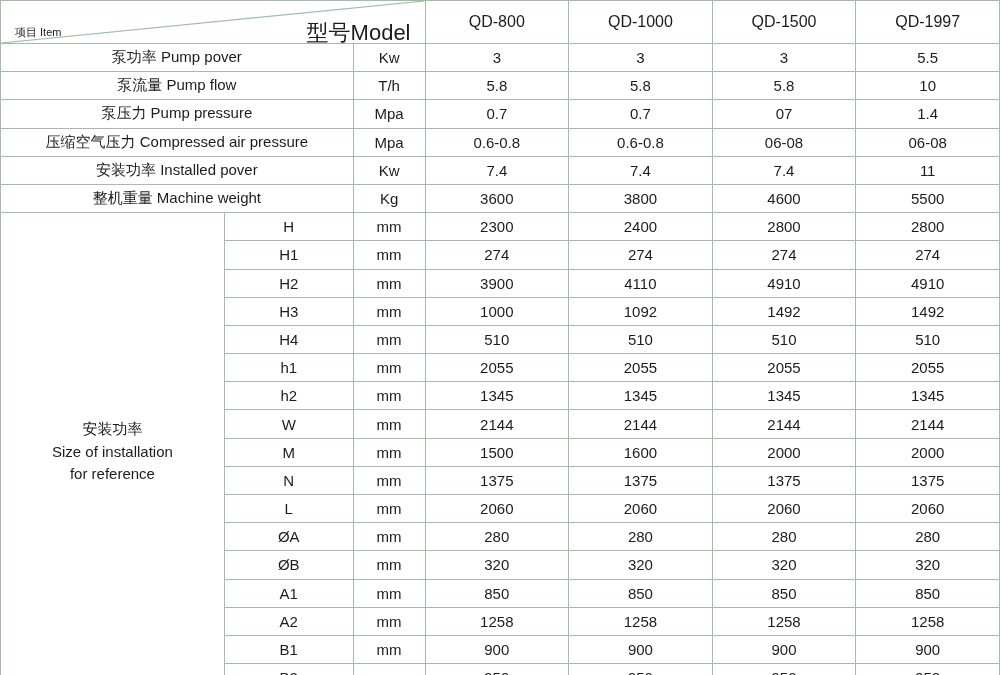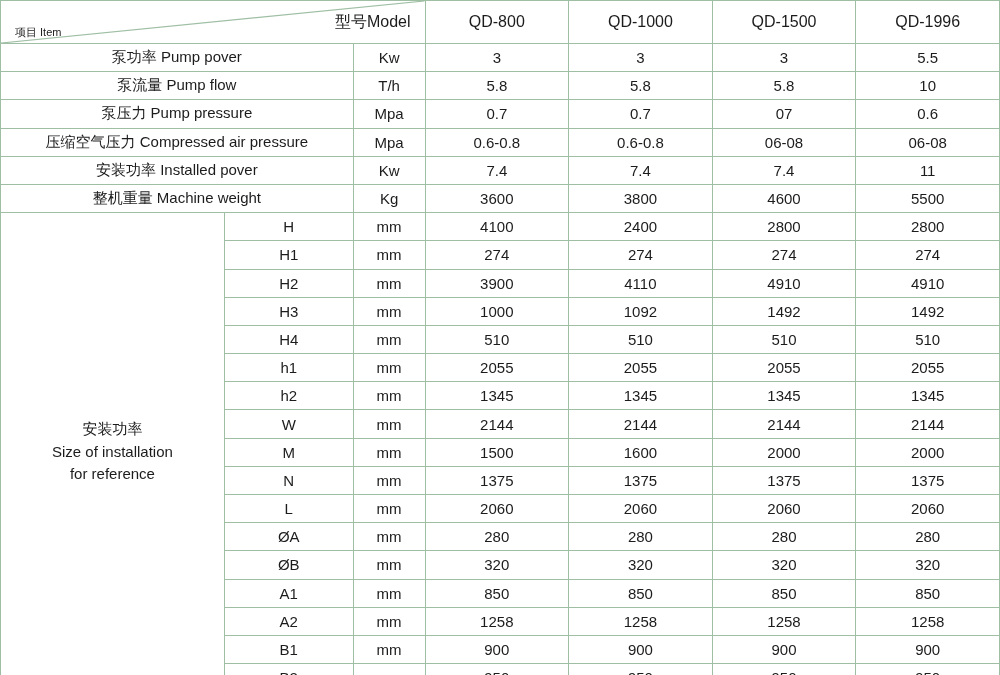--- a/index.html
+++ b/index.html
@@ -65,22 +65,22 @@
   }
   .hdr-split .item-txt {
     position: absolute;
     left: 14px;
     bottom: 3px;
     font-size: 11px;
   }
   .hdr-split .model-txt {
     position: absolute;
     right: 14px;
-    top: 11px;
-    font-size: 16px;
+    top: 17px;
+    font-size: 22px;
   }
   td.model-head {
     background: #e2efe0;
     font-size: 16px;
   }
   
   td.size-label {
     background: #e2efe0;
     font-size: 15px;
     line-height: 1.5;
@@ -109,21 +109,21 @@
         <td class="hdr-split" colspan="3">
           <svg class="diag" viewBox="0 0 402 42" preserveAspectRatio="none">
             <line x1="0" y1="42" x2="402" y2="0" stroke="#9fbfa4" stroke-width="1.2"></line>
           </svg>
           <span class="item-txt">项目 Item</span>
           <span class="model-txt">型号Model</span>
         </td>
         <td class="model-head">QD-800</td>
         <td class="model-head">QD-1000</td>
         <td class="model-head">QD-1500</td>
-        <td class="model-head">QD-1996</td>
+        <td class="model-head">QD-1997</td>
       </tr>
       <tr>
         <td class="label-right" colspan="2">泵功率 Pump pover</td>
         <td class="unit">Kw</td>
         <td class="value">3</td>
         <td class="value">3</td>
         <td class="value">3</td>
         <td class="value">5.5</td>
       </tr>
       <tr>
@@ -133,21 +133,21 @@
         <td class="value">5.8</td>
         <td class="value">5.8</td>
         <td class="value">10</td>
       </tr>
       <tr>
         <td class="label-right" colspan="2">泵压力 Pump pressure</td>
         <td class="unit">Mpa</td>
         <td class="value">0.7</td>
         <td class="value">0.7</td>
         <td class="value">07</td>
-        <td class="value">0.6</td>
+        <td class="value">1.4</td>
       </tr>
       <tr>
         <td class="label-right" colspan="2">压缩空气压力 Compressed air pressure</td>
         <td class="unit">Mpa</td>
         <td class="value">0.6-0.8</td>
         <td class="value">0.6-0.8</td>
         <td class="value">06-08</td>
         <td class="value">06-08</td>
       </tr>
       <tr>
@@ -167,21 +167,21 @@
         <td class="value">5500</td>
       </tr>
       <tr>
         <td class="size-label" rowspan="17">
           <div>安装功率</div>
           <div>Size of installation</div>
           <div>for reference</div>
         </td>
         <td class="sub">H</td>
         <td class="unit">mm</td>
-        <td class="value">4100</td>
+        <td class="value">2300</td>
         <td class="value">2400</td>
         <td class="value">2800</td>
         <td class="value">2800</td>
       </tr>
       <tr>
         <td class="sub">H1</td>
         <td class="unit">mm</td>
         <td class="value">274</td>
         <td class="value">274</td>
         <td class="value">274</td>

